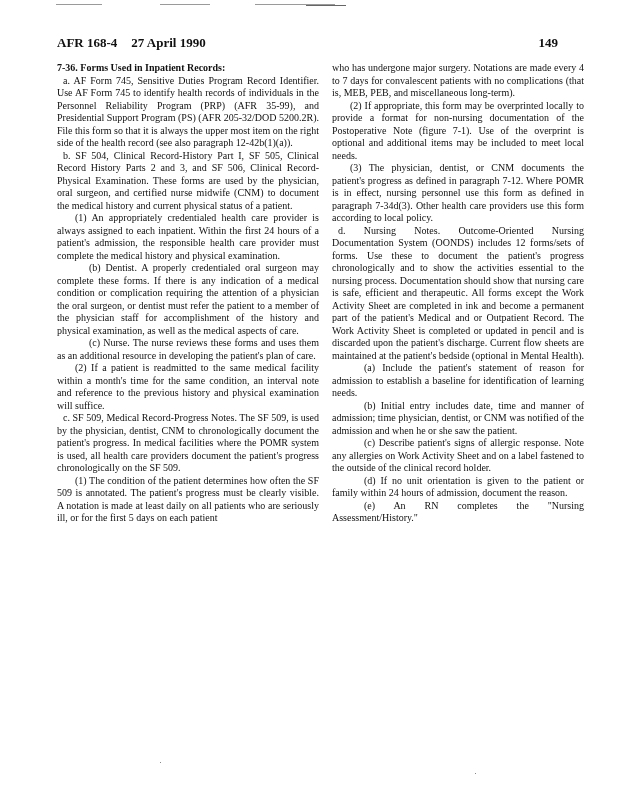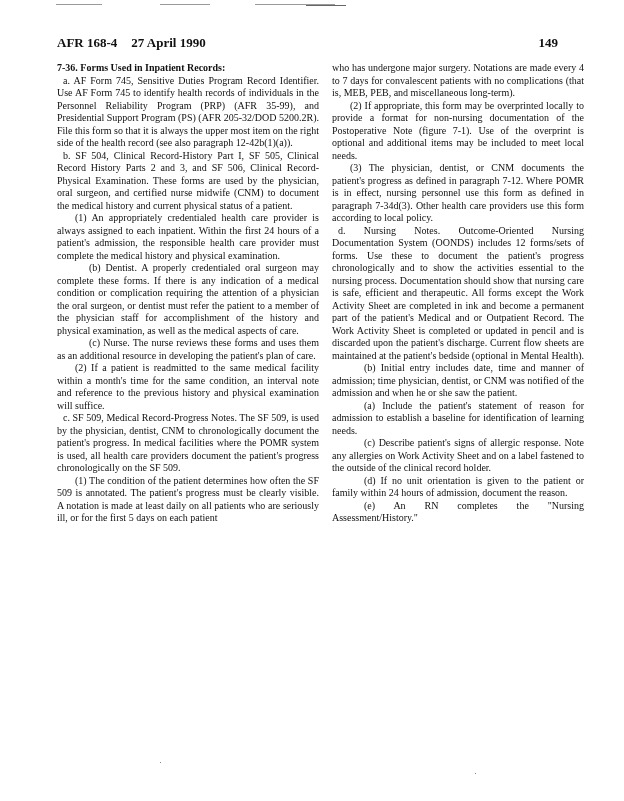--- a/index.html
+++ b/index.html
@@ -46,21 +46,21 @@
     <p class="i3"><span>(c) Nurse. The nurse reviews these forms and uses them as an additional resource in developing the patient's plan of care.</span></p>
     <p class="i2"><span>(2) If a patient is readmitted to the same medical facility within a month's time for the same condition, an interval note and reference to the previous history and physical examination will suffice.</span></p>
     <p class="i1"><span>c. SF 509, Medical Record-Progress Notes. The SF 509, is used by the physician, dentist, CNM to chronologically document the patient's progress. In medical facilities where the POMR system is used, all health care providers document the patient's progress chronologically on the SF 509.</span></p>
     <p class="i2"><span>(1) The condition of the patient determines how often the SF 509 is annotated. The patient's progress must be clearly visible. A notation is made at least daily on all patients who are seriously ill, or for the first 5 days on each patient</span></p>
   </div>
 <div class="col right" id="rightcol">
     <p><span>who has undergone major surgery. Notations are made every 4 to 7 days for convalescent patients with no complications (that is, MEB, PEB, and miscellaneous long-term).</span></p>
     <p class="i2"><span>(2) If appropriate, this form may be overprinted locally to provide a format for non-nursing documentation of the Postoperative Note (figure 7-1). Use of the overprint is optional and additional items may be included to meet local needs.</span></p>
     <p class="i2"><span>(3) The physician, dentist, or CNM documents the patient's progress as defined in paragraph 7-12. Where POMR is in effect, nursing personnel use this form as defined in paragraph 7-34d(3). Other health care providers use this form according to local policy.</span></p>
     <p class="i1"><span>d. Nursing Notes. Outcome-Oriented Nursing Documentation System (OONDS) includes 12 forms/sets of forms. Use these to document the patient's progress chronologically and to show the activities essential to the nursing process. Documentation should show that nursing care is safe, efficient and therapeutic. All forms except the Work Activity Sheet are completed in ink and become a permanent part of the patient's Medical and or Outpatient Record. The Work Activity Sheet is completed or updated in pencil and is discarded upon the patient's discharge. Current flow sheets are maintained at the patient's bedside (optional in Mental Health).</span></p>
+    <p class="i3"><span>(a) Include the patient's statement of reason for admission to establish a baseline for identification of learning needs.</span></p>
     <p class="i3"><span>(b) Initial entry includes date, time and manner of admission; time physician, dentist, or CNM was notified of the admission and when he or she saw the patient.</span></p>
-    <p class="i3"><span>(a) Include the patient's statement of reason for admission to establish a baseline for identification of learning needs.</span></p>
     <p class="i3"><span>(c) Describe patient's signs of allergic response. Note any allergies on Work Activity Sheet and on a label fastened to the outside of the clinical record holder.</span></p>
     <p class="i3"><span>(d) If no unit orientation is given to the patient or family within 24 hours of admission, document the reason.</span></p>
     <p class="i3"><span>(e) An RN completes the "Nursing Assessment/History."</span></p>
   </div>
 
 <div class="speck" style="top:762px;left:160px;"></div>
 <div class="speck" style="top:773px;left:475px;"></div>
 
 </body></html>

